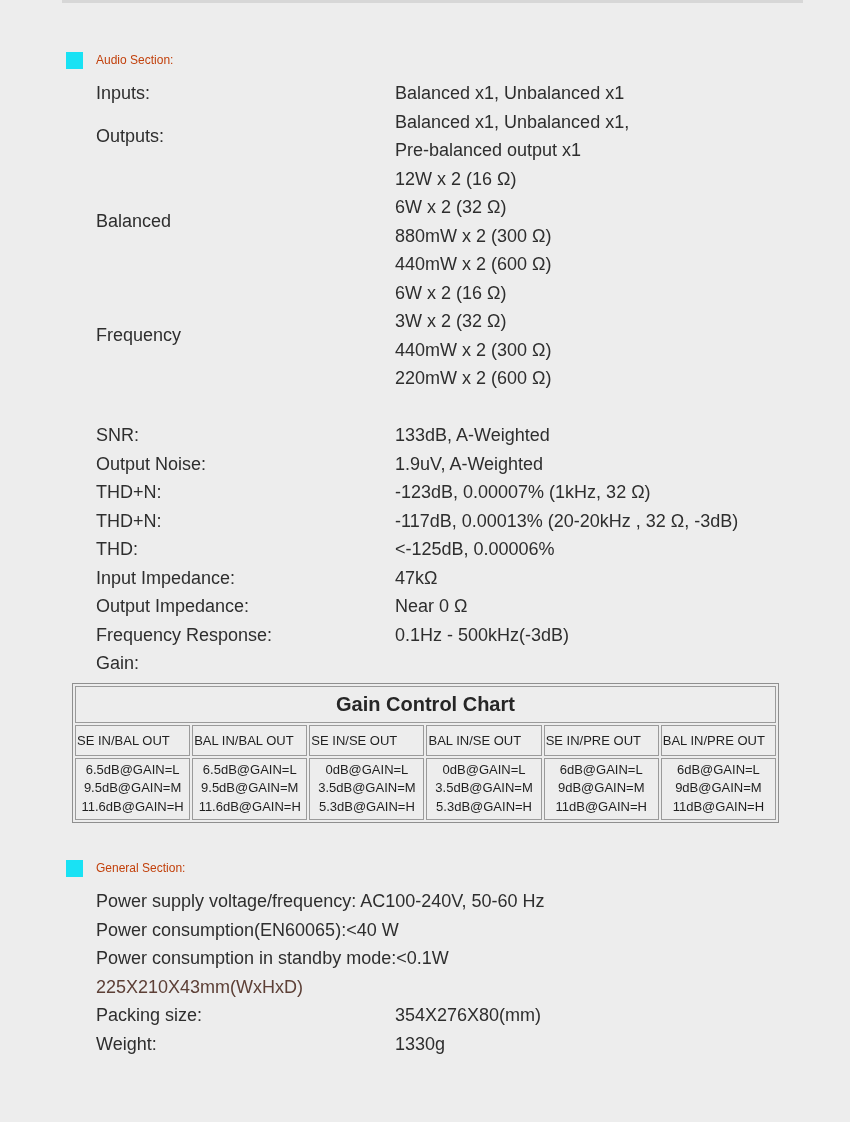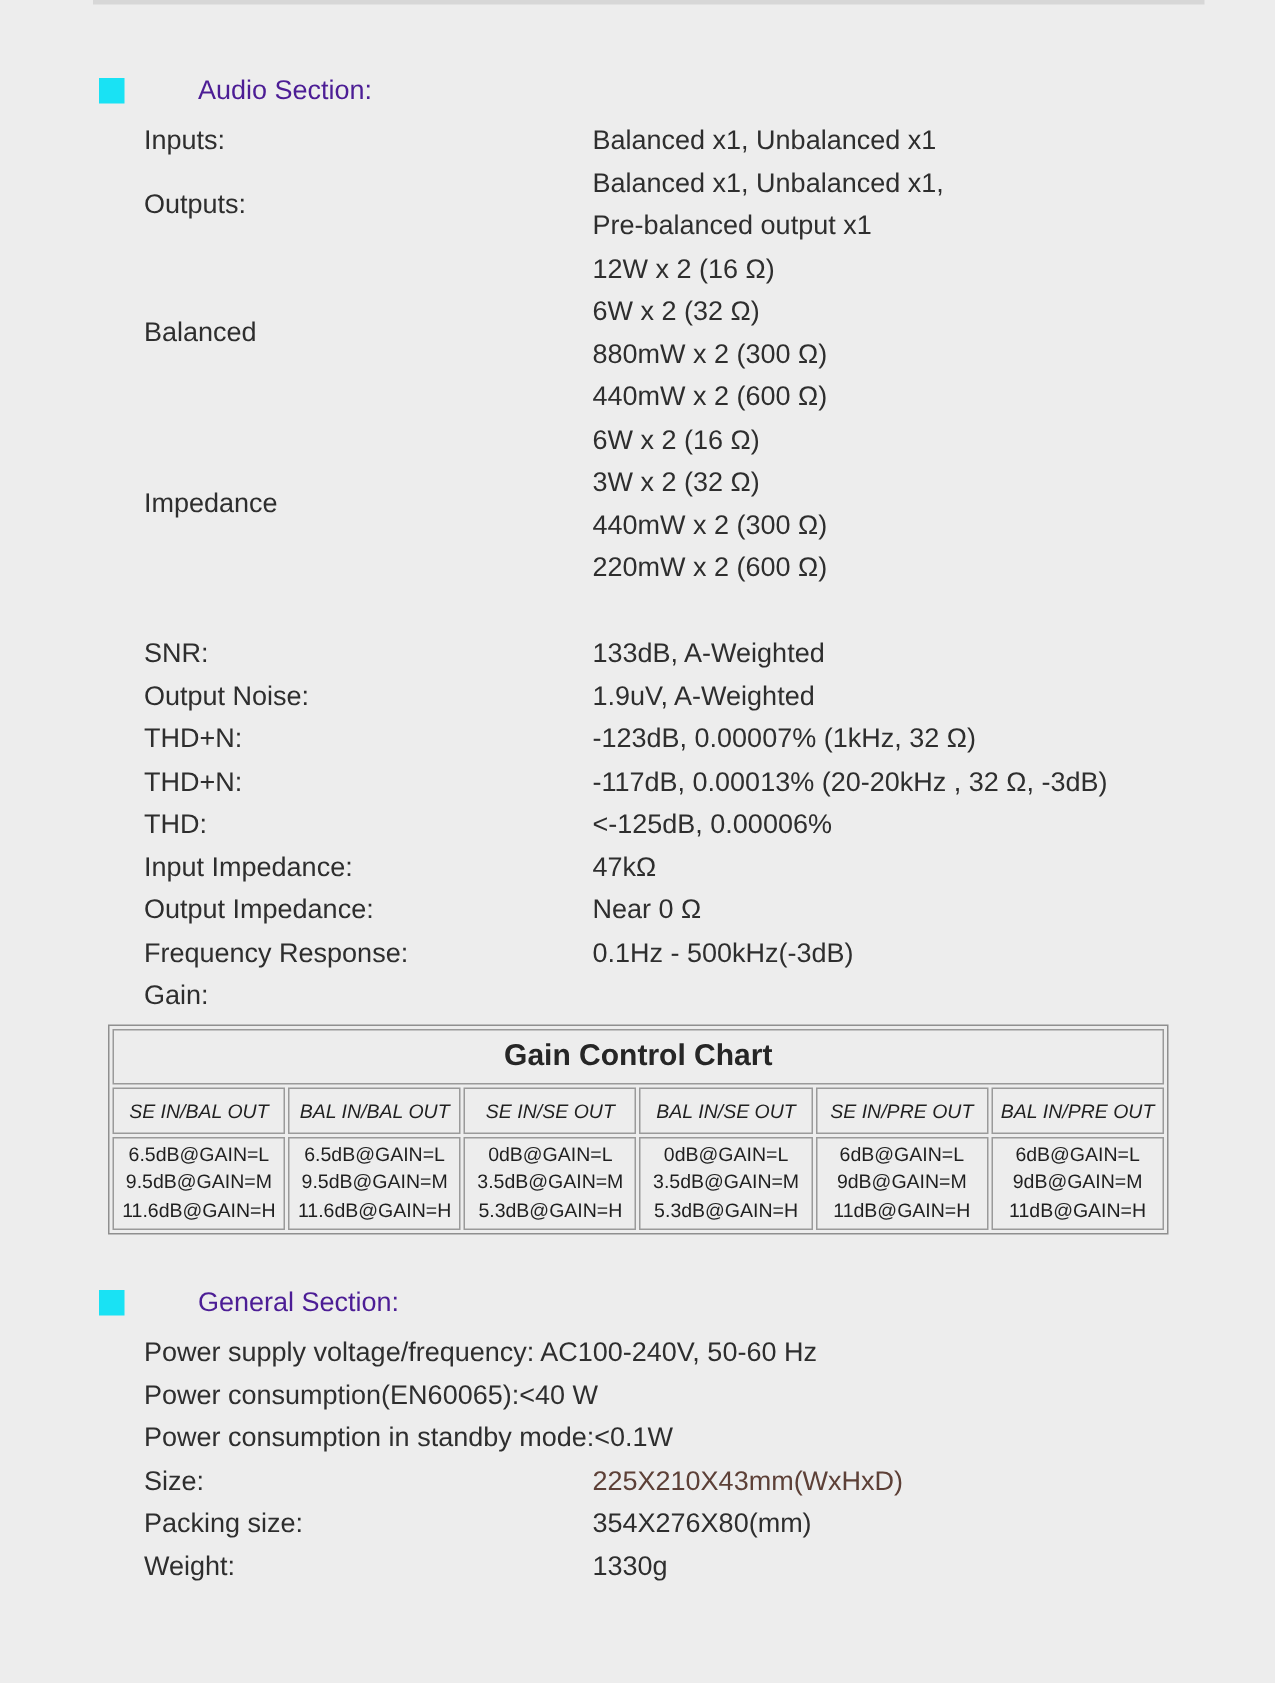--- a/index.html
+++ b/index.html
@@ -29,23 +29,22 @@
     height: 28px;
     margin-bottom: 5px;
   }
   .bullet {
     width: 17px; height: 17px;
     background: #19e2f4;
     margin-right: 13px;
     flex: 0 0 auto;
   }
   .section-title {
-    font-size: 18px;
-    color: #4c1d95;
-    margin-left: 36px;
+    font-size: 12px;
+    color: #c2410c;
   }
   .spec-block { margin-left: 30px; }
   .spec-row {
     display: flex;
     align-items: center;
     font-size: 18px;
     line-height: 28.5px;
   }
   .spec-row.gap-above { margin-top: 28.5px; }
   .spec-label {
@@ -67,24 +66,23 @@
     font-size: 20px;
     font-weight: bold;
     text-align: center;
     height: 33px;
     color: #262626;
   }
   .gain-table th.col-head {
     border: 1px solid #9a9a9a;
     font-size: 13px;
     font-weight: normal;
-    text-align: center;
+    text-align: left;
     height: 27px;
     color: #1f1f1f;
-    font-style: italic;
   }
   .gain-table td.data-cell {
     border: 1px solid #9a9a9a;
     font-size: 13px;
     text-align: center;
     padding: 2px 0 3px 0;
     color: #1f1f1f;
   }
   .gain-table td.data-cell div { line-height: 18.5px; }
   .general-block { margin-top: 31px; }
@@ -125,21 +123,21 @@
       <div class="spec-row">
         <span class="spec-label">Balanced</span>
         <div class="spec-values">
           <div class="spec-value">12W x 2 (16 Ω)</div>
           <div class="spec-value">6W x 2 (32 Ω)</div>
           <div class="spec-value">880mW x 2 (300 Ω)</div>
           <div class="spec-value">440mW x 2 (600 Ω)</div>
         </div>
       </div>
       <div class="spec-row">
-        <span class="spec-label">Impedance</span>
+        <span class="spec-label">Frequency</span>
         <div class="spec-values">
           <div class="spec-value">6W x 2 (16 Ω)</div>
           <div class="spec-value">3W x 2 (32 Ω)</div>
           <div class="spec-value">440mW x 2 (300 Ω)</div>
           <div class="spec-value">220mW x 2 (600 Ω)</div>
         </div>
       </div>
       <div class="spec-row gap-above">
         <span class="spec-label">SNR:</span>
         <div class="spec-values">
@@ -247,21 +245,20 @@
     <div class="general-block">
       <div class="section-header">
         <span class="bullet"></span>
         <span class="section-title">General Section:</span>
       </div>
       <div class="general-line">Power supply voltage/frequency: AC100-240V, 50-60 Hz</div>
       <div class="general-line">Power consumption(EN60065):&lt;40 W</div>
       <div class="general-line">Power consumption in standby mode:&lt;0.1W</div>
       <div class="spec-block">
         <div class="spec-row">
-          <span class="spec-label">Size:</span>
           <div class="spec-values">
               <div class="spec-value value-brown">225X210X43mm(WxHxD)</div>
             </div>
         </div>
         <div class="spec-row">
           <span class="spec-label">Packing size:</span>
           <div class="spec-values">
               <div class="spec-value">354X276X80(mm)</div>
             </div>
         </div>

